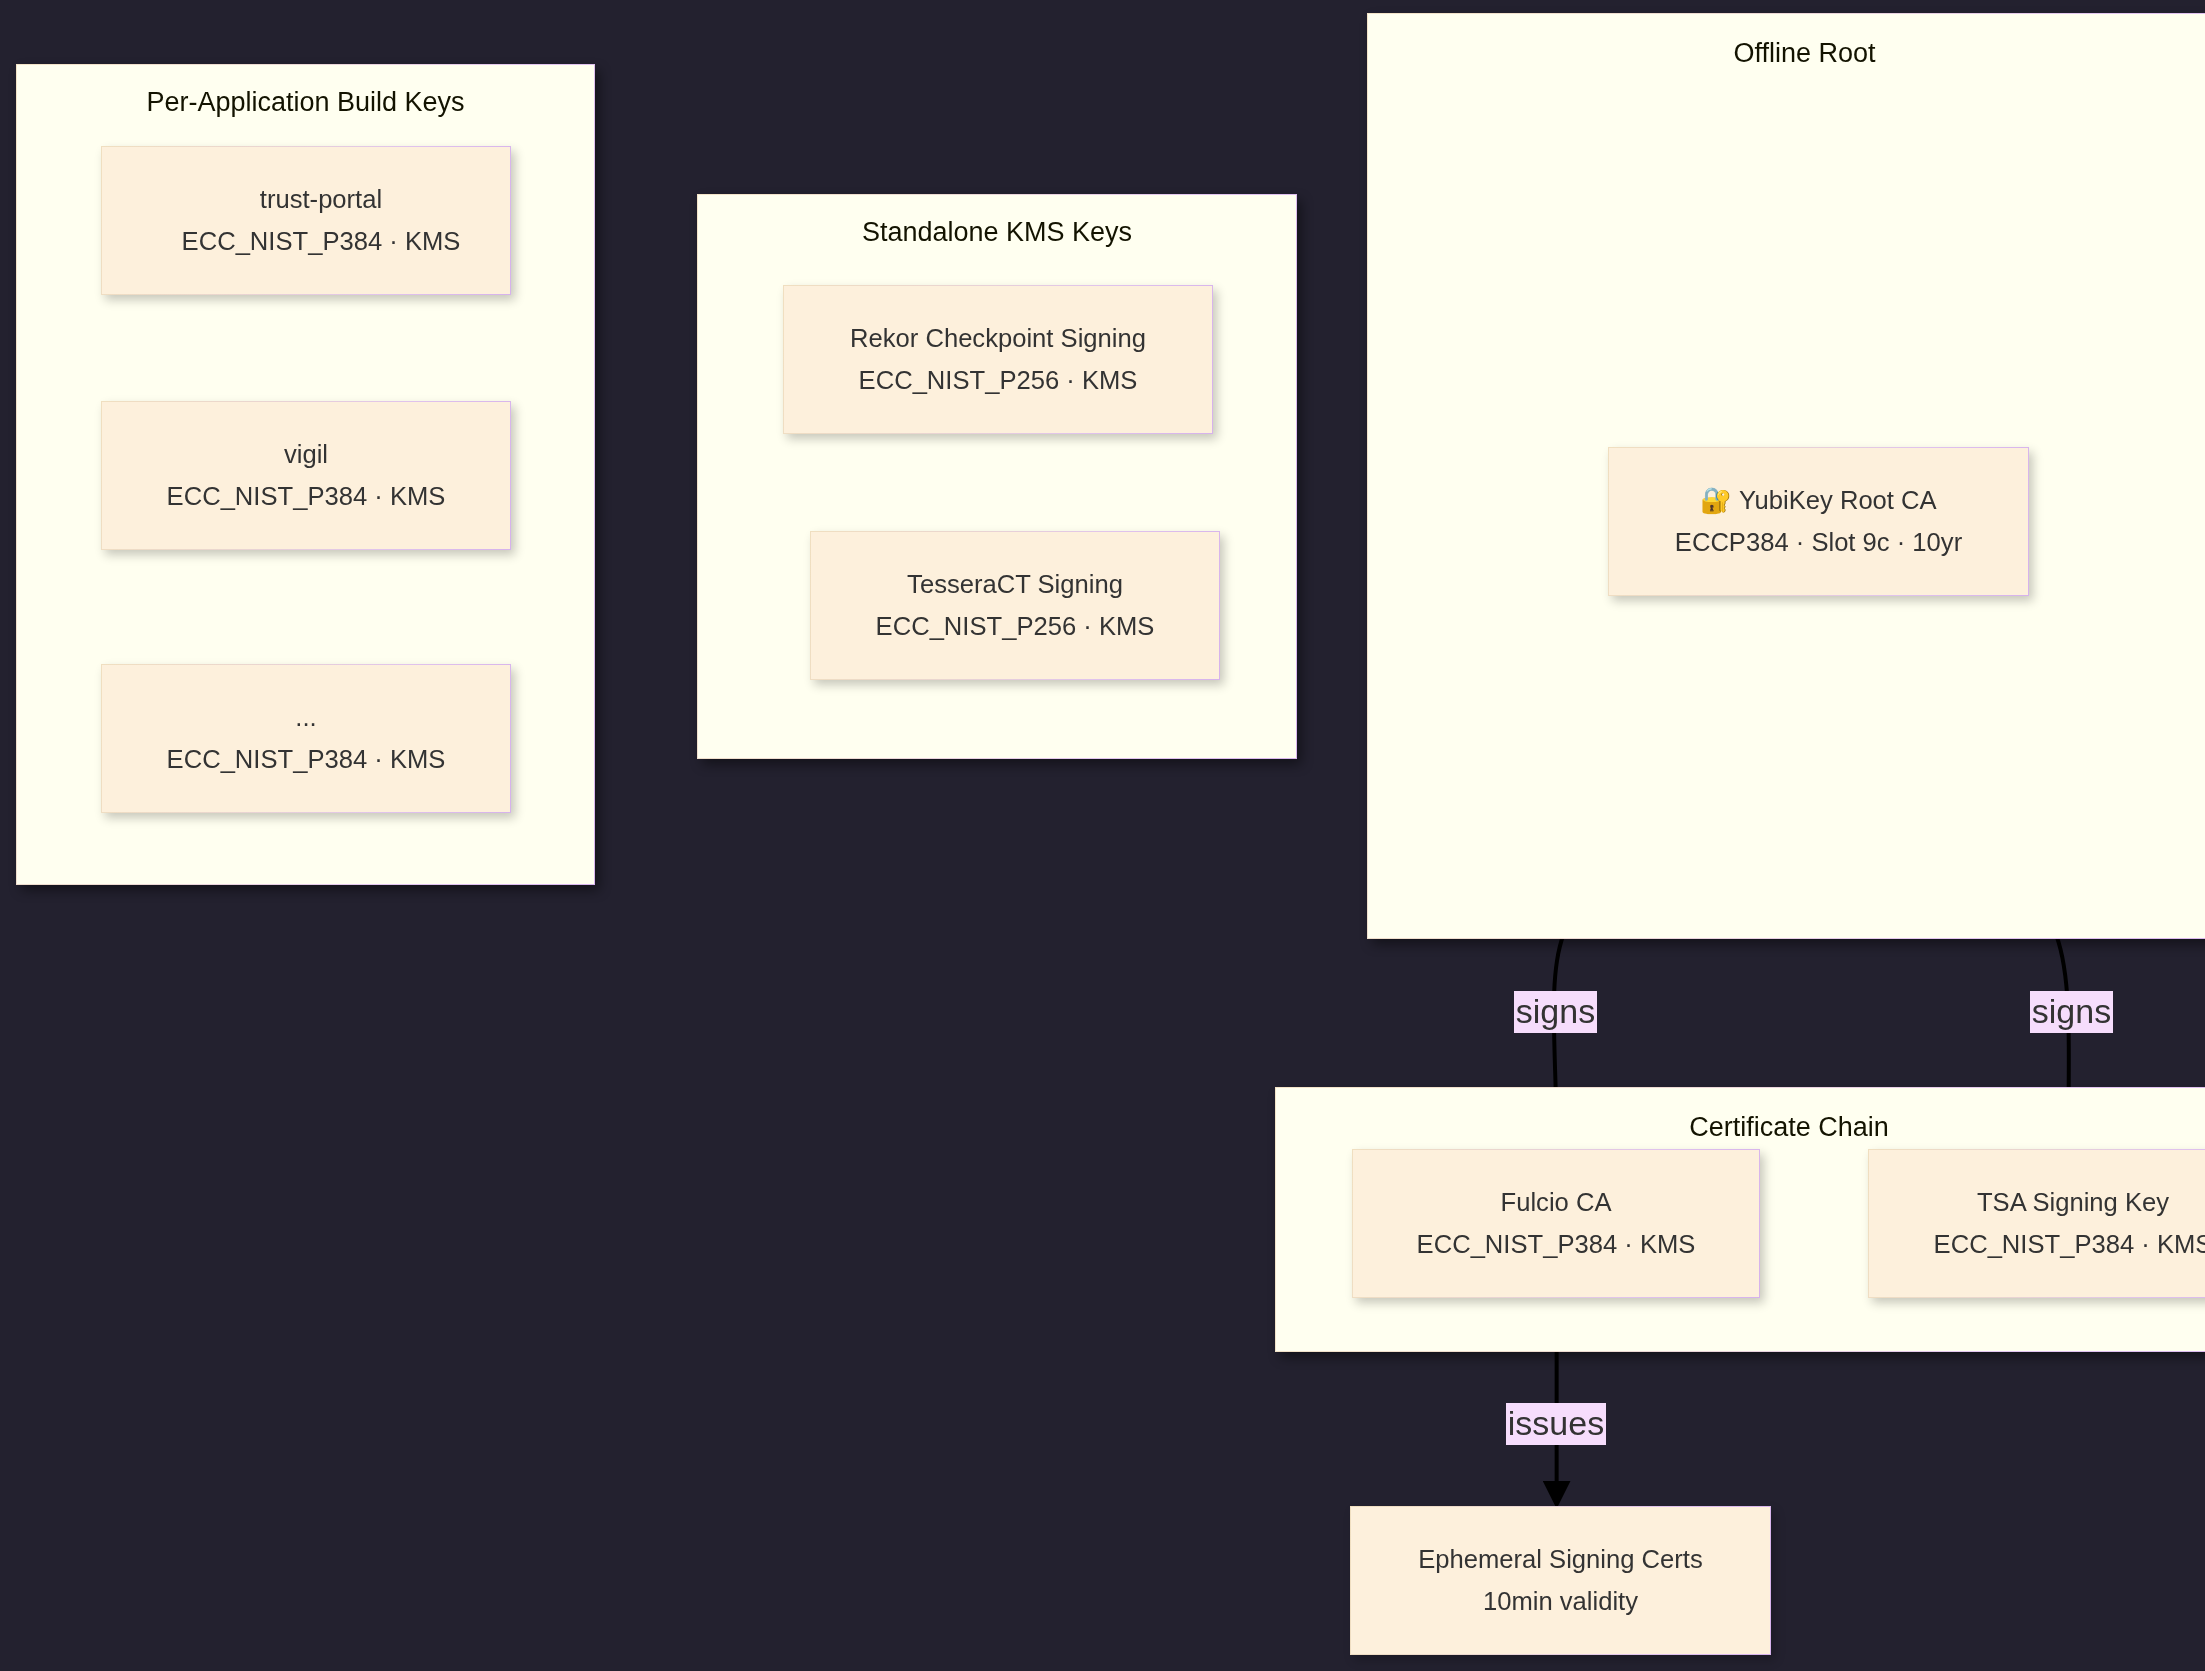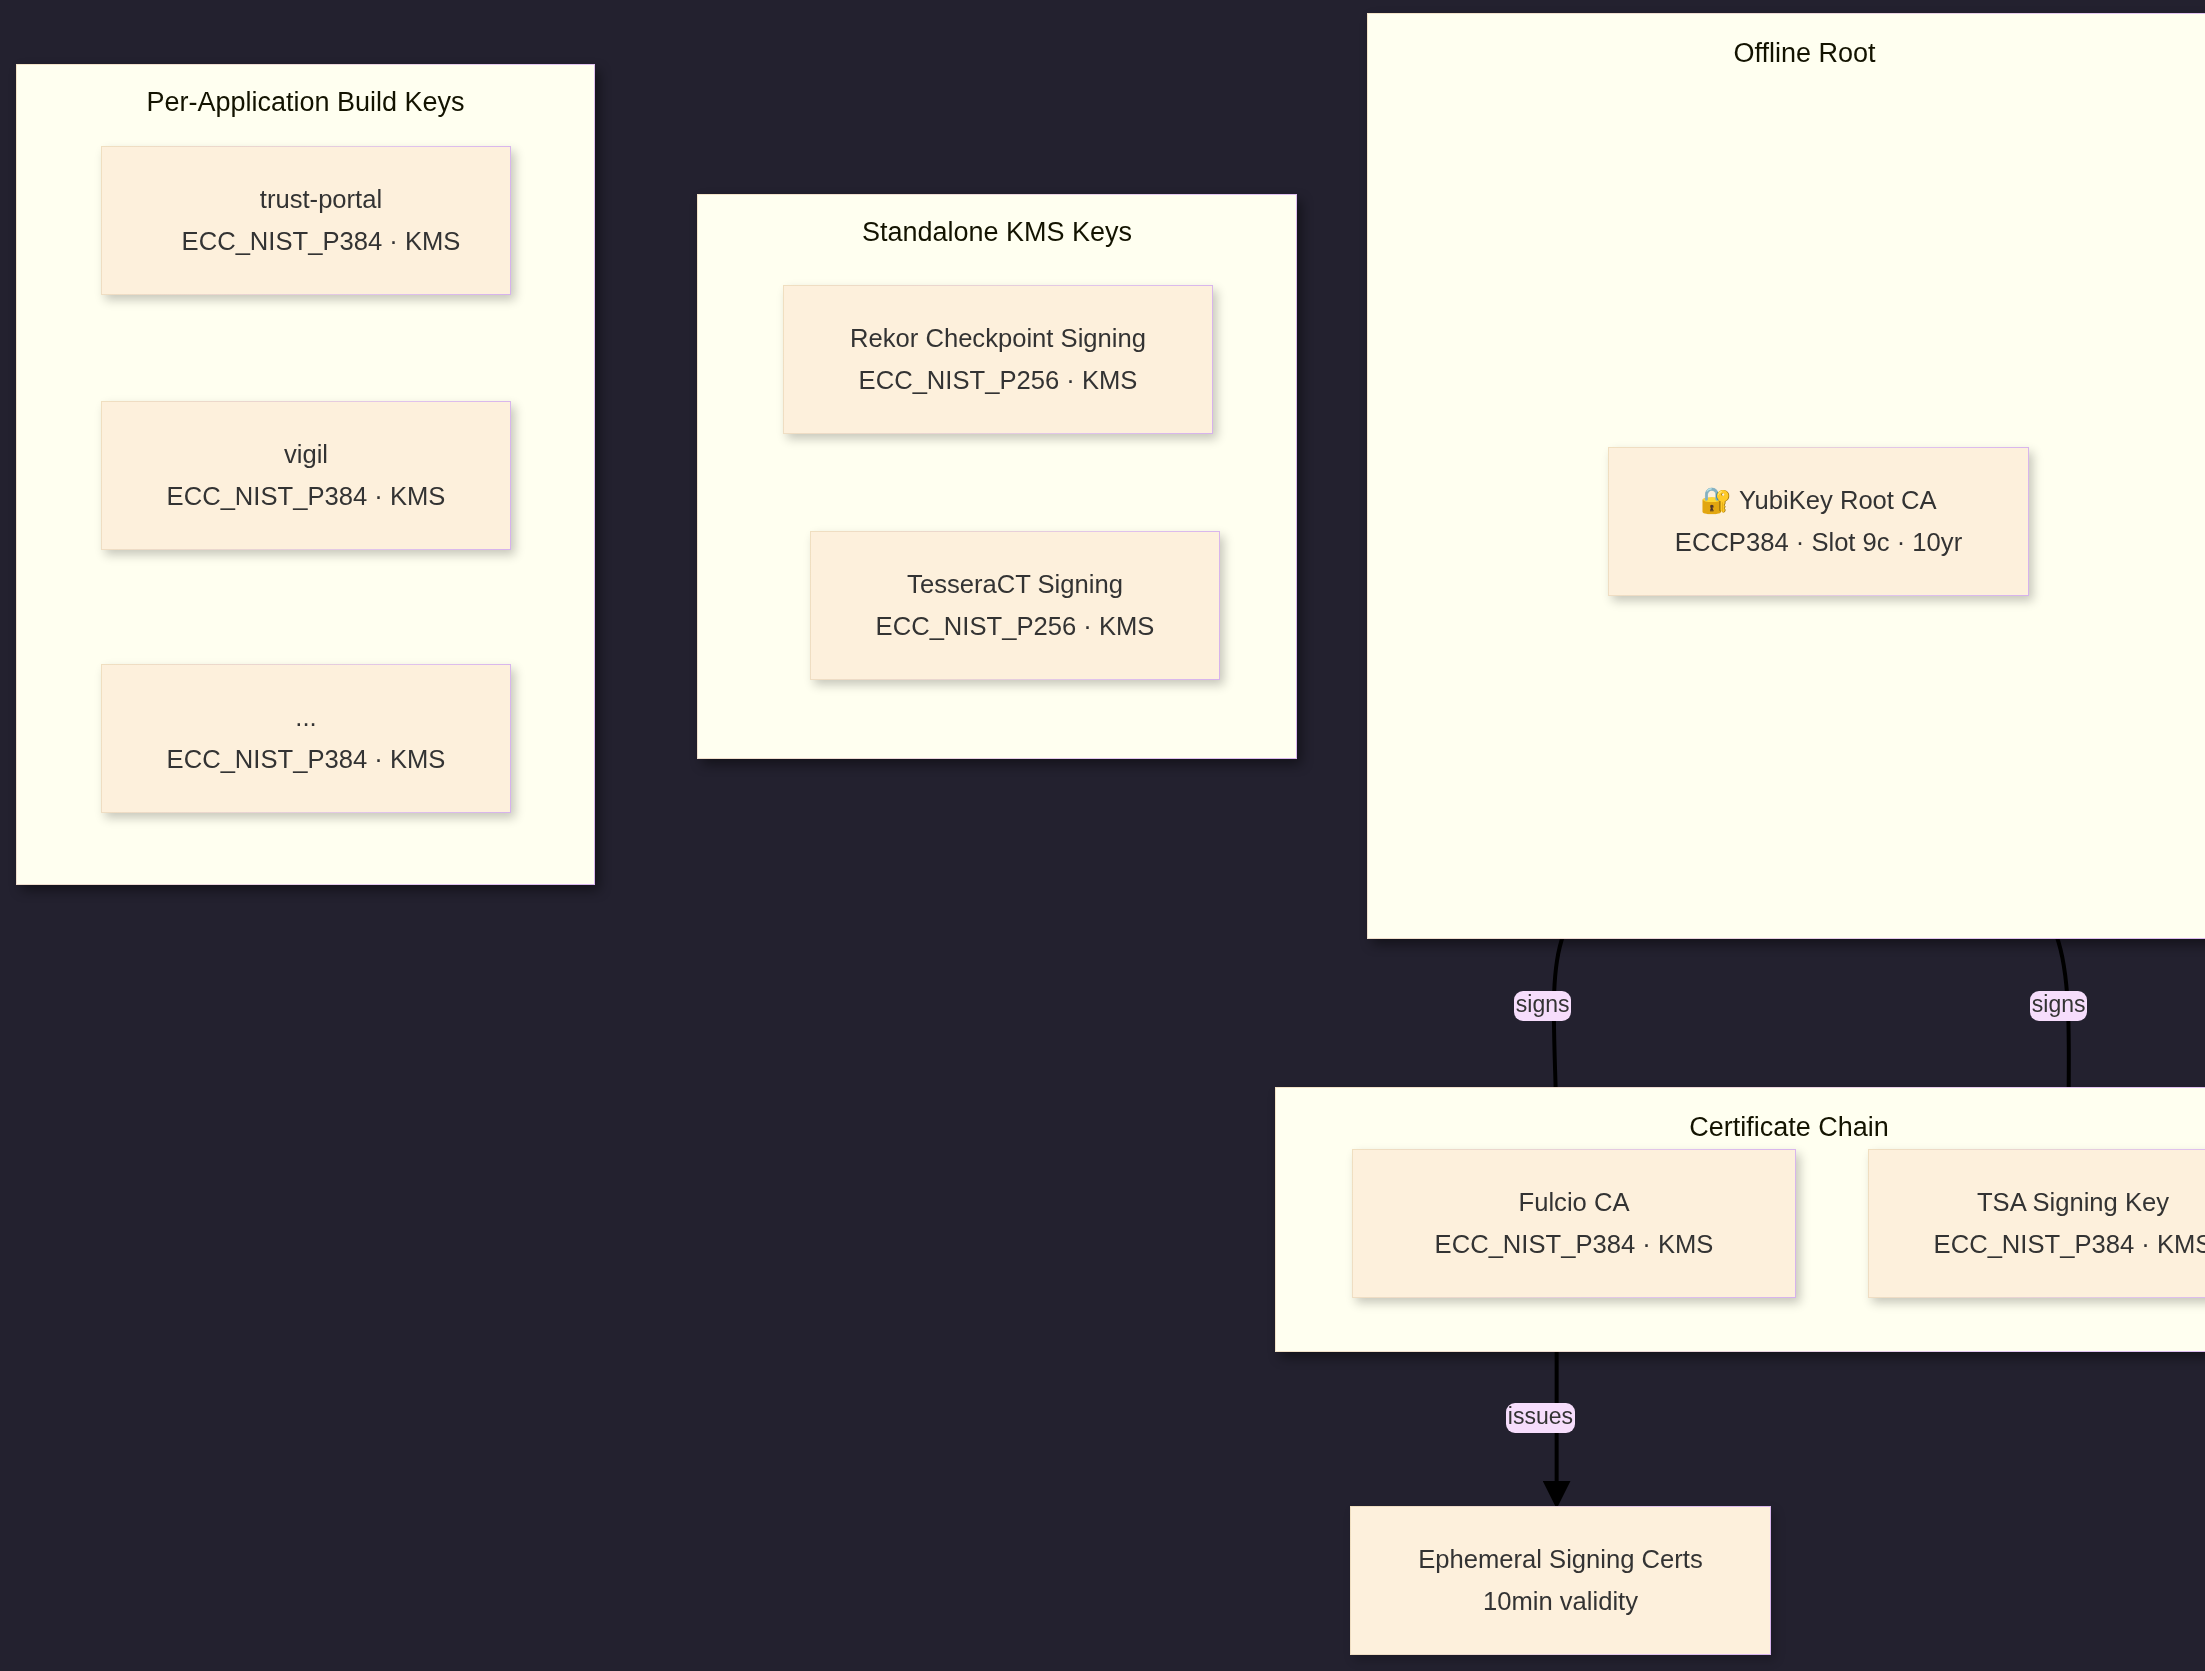--- a/index.html
+++ b/index.html
@@ -52,26 +52,25 @@
     color: #333333;
     font-size: 25.6px;
     line-height: 1.62;
     white-space: nowrap;
   }
   
   .edge-label {
     position: absolute;
     background: #f6ddfc;
     color: #333333;
-    font-size: 23px;
+    font-size: 34px;
     line-height: 1.12;
     padding: 0.9px 1.8px 3.5px 1.8px;
     white-space: nowrap;
     box-sizing: border-box;
-    border-radius: 9px;
   }
   
   #edges {
     position: absolute;
     left: 0;
     top: 0;
     width: 2372px;
     height: 1672px;
     pointer-events: none;
   }
@@ -143,21 +142,21 @@
       <span class="lock-icon">🔐</span>
       <span>YubiKey Root CA</span>
     </div>
     <div class="node-line">ECCP384 · Slot 9c · 10yr</div>
   </div>
 
   <div class="cluster" style="left:1275px; top:1087px; width:1028px; height:265px;">
     <div class="cluster-title" style="top:25.6px;">Certificate Chain</div>
   </div>
 
-  <div class="node" style="left:1352px; top:1149px; width:444px; height:149px;">
+  <div class="node" style="left:1352px; top:1149px; width:408px; height:149px;">
     <div class="node-line">Fulcio CA</div>
     <div class="node-line">ECC_NIST_P384 · KMS</div>
   </div>
 
   <div class="node" style="left:1868px; top:1149px; width:410px; height:149px;">
     <div class="node-line">TSA Signing Key</div>
     <div class="node-line">ECC_NIST_P384 · KMS</div>
   </div>
 
   <div class="node" style="left:1350px; top:1506px; width:421px; height:149px;text-align:center;">

